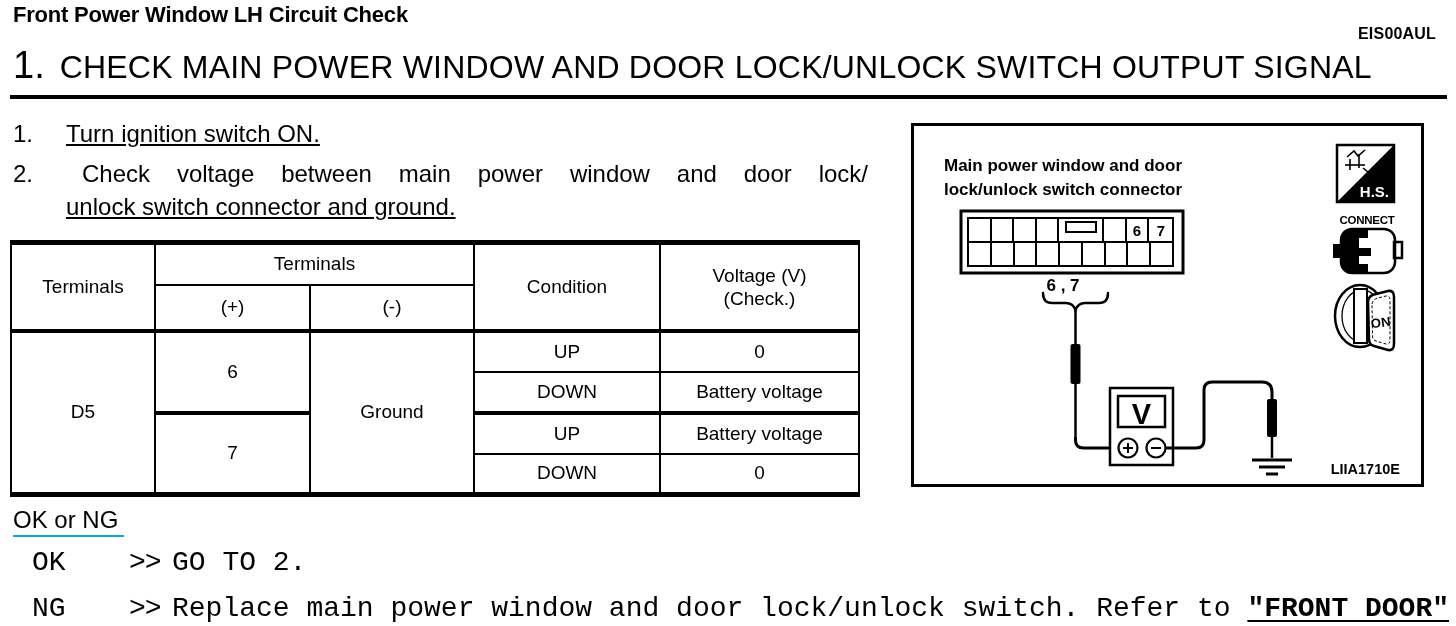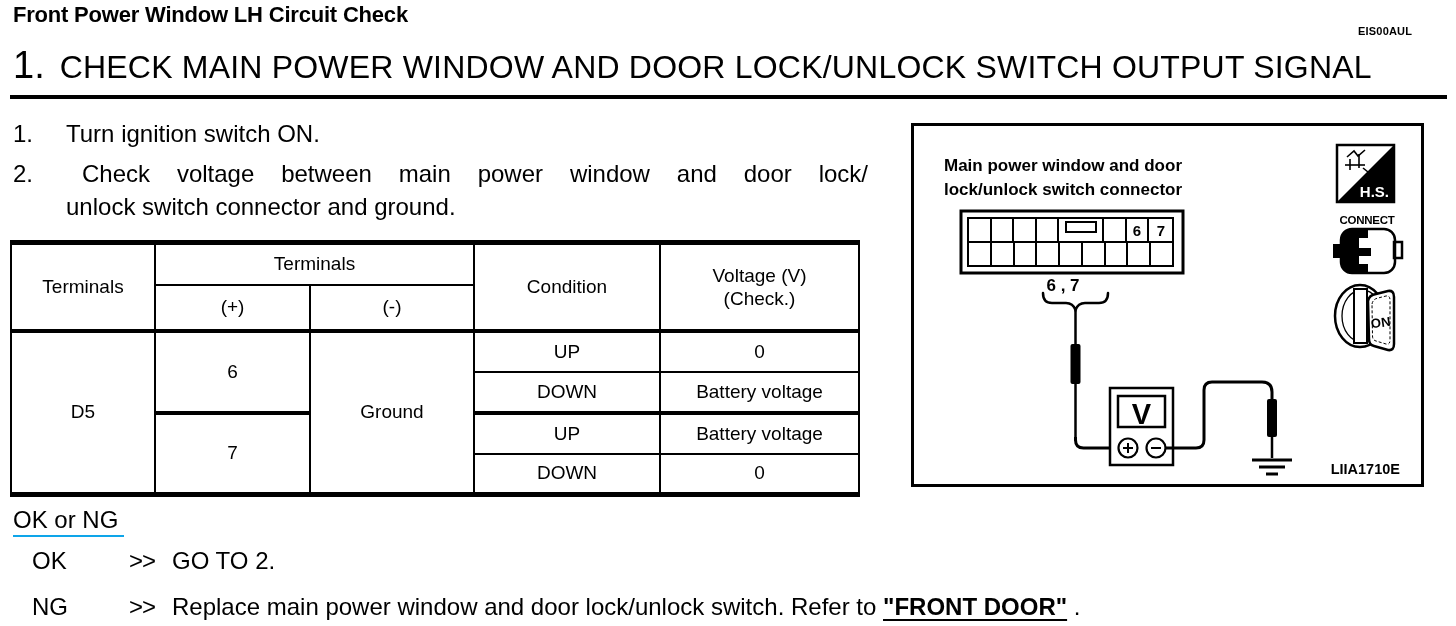--- a/index.html
+++ b/index.html
@@ -4,51 +4,51 @@
 <style>
   html,body{margin:0;padding:0;background:#fff;}
   body{
     width:1456px;height:626px;position:relative;overflow:hidden;
     font-family:"Liberation Sans","DejaVu Sans",sans-serif;color:#000;
   }
   .abs{position:absolute;}
 
   
   #page-title{left:13px;top:2px;font-size:22px;font-weight:bold;letter-spacing:-0.2px;white-space:nowrap;}
-  #doc-code{left:1358px;top:25px;font-size:11px;font-weight:bold;letter-spacing:0.2px;}
+  #doc-code{left:1358px;top:25px;font-size:16px;font-weight:bold;letter-spacing:0.2px;}
   #step-head{left:13px;top:44px;display:flex;align-items:baseline;white-space:nowrap;}
   #step-head .big-num{font-size:38px;font-weight:normal;margin-right:15px;}
   #step-head .head-label{font-size:32px;letter-spacing:0.2px;}
   #rule-1{left:10px;top:95px;width:1437px;height:4px;background:#000;}
 
   
   .step{display:flex;font-size:24px;line-height:33px;}
   #step1{left:13px;top:117px;}
   #step2{left:13px;top:157px;}
   .step-num{width:53px;flex:0 0 53px;}
   .step-body{width:802px;}
   .jline{display:block;text-align:justify;text-align-last:justify;margin-left:16px;}
-  .nline{display:block;}
+  .nline{display:block;text-decoration:underline;}
 
   
   #spec-table{left:10px;top:240px;}
   table{border-collapse:collapse;table-layout:fixed;width:848px;font-size:19px;text-align:center;
         border-top:5px solid #000;border-bottom:5px solid #000;}
   th,td{border:2px solid #000;font-weight:normal;padding:0 4px;}
   thead{border-bottom:4px solid #000;}
   thead tr:first-child{height:42px;}
   thead tr:last-child{height:46px;}
   tbody tr{height:41px;}
   td.group-top{border-top:4px solid #000;}
   .two-line span{display:block;line-height:23px;}
 
   
   #okng-head{left:13px;top:506px;font-size:24px;}
   #okng-head span{display:inline-block;border-bottom:2px solid #0ea5e9;padding:0 6px 1px 0;}
-  .result-line{display:flex;font-size:24px;white-space:nowrap;}
+  .result-line{display:flex;font-size:28px;white-space:nowrap;font-family:Liberation Mono, monospace;}
   #ok-line{left:32px;top:547px;}
   #ng-line{left:32px;top:545px;margin-top:48px;}
   .result-label{width:97px;flex:0 0 97px;}
   .result-arrow{width:43px;flex:0 0 43px;letter-spacing:-1px;}
   .ref-link{font-weight:bold;text-decoration:underline;text-decoration-thickness:2px;text-underline-offset:4px;}
 
   
   #diagram{left:911px;top:123px;}
   svg text{font-family:"Liberation Sans","DejaVu Sans",sans-serif;}
 </style>

